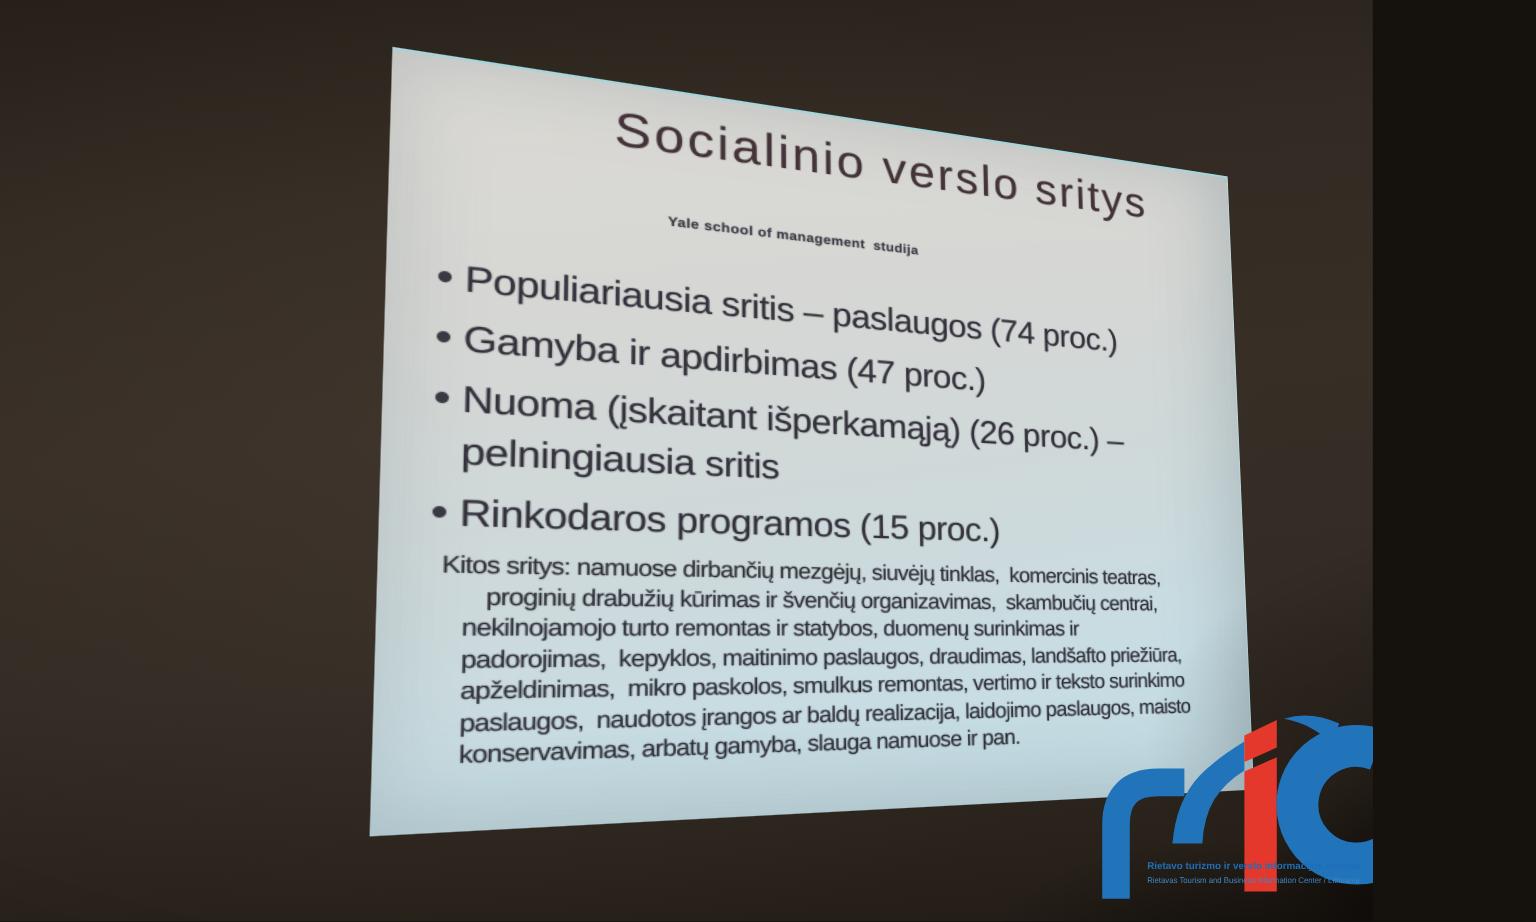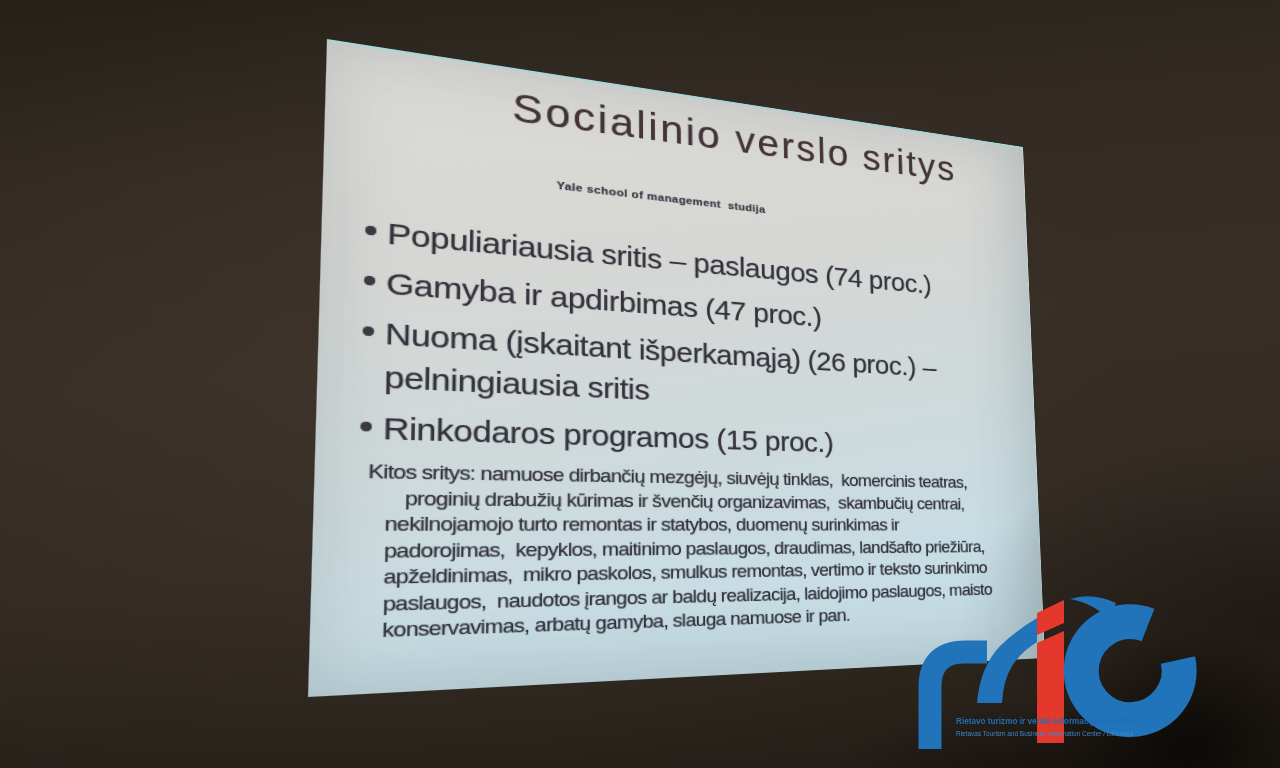--- a/index.html
+++ b/index.html
@@ -1,17 +1,17 @@
 <!DOCTYPE html>
 <html><head>
 <meta charset="utf-8">
 <style>
   html,body{margin:0;padding:0;background:#15110d;}
   .scene{
-    position:relative;width:1280px;height:768px;overflow:hidden;
+    position:relative;width:1144px;height:768px;overflow:hidden;
     font-family:"Liberation Sans",sans-serif;
     background:
       radial-gradient(900px 600px at 38% 48%, rgba(96,82,66,0.20), rgba(96,82,66,0) 70%),
       linear-gradient(175deg,#262019 0%,#332b23 22%,#372e26 45%,#332b24 68%,#2a231c 88%,#221c16 100%);
   }
   
   .slide{
     position:absolute;left:0;top:0;width:720px;height:620px;
     transform-origin:0 0;
     transform:matrix3d(1.36845,0.207733,0,0.00039275,-0.0624742,0.989261,0,-0.000103342,0,0,1,0,327,39,0,1);

